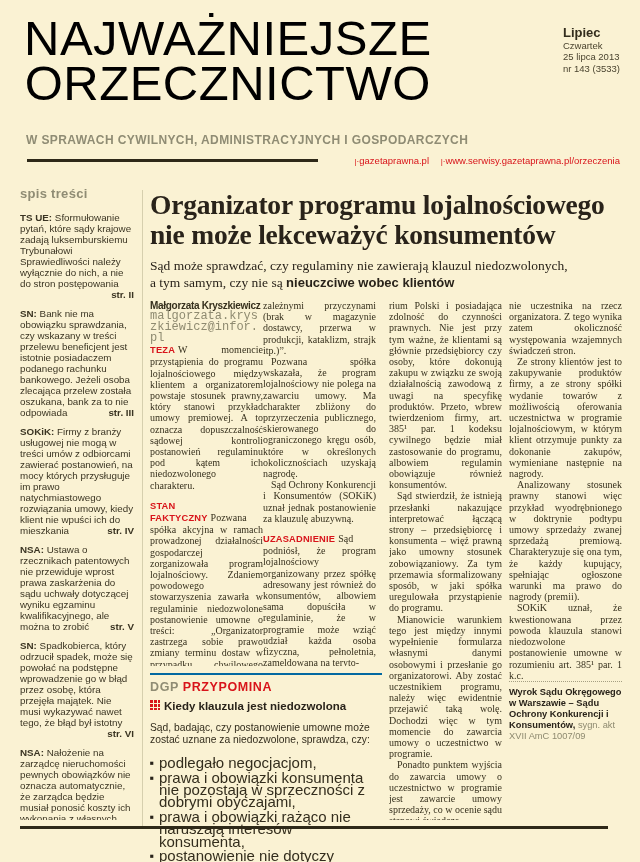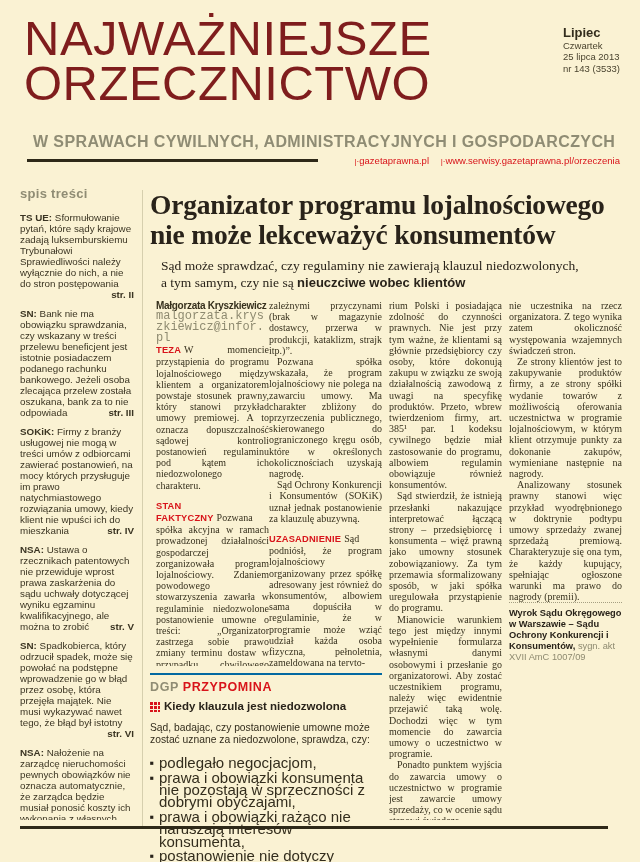--- a/index.html
+++ b/index.html
@@ -6,69 +6,69 @@
   body{
     position:relative;width:640px;height:862px;overflow:hidden;
     background:#faf2d3;color:#332d1d;
     font-family:"Liberation Sans",sans-serif;
     -webkit-font-smoothing:antialiased;
   }
   
   .masthead-title{
     position:absolute;left:24px;top:16px;margin:0;
     font-size:49px;line-height:45px;font-weight:400;letter-spacing:.5px;
-    color:#7f1d1d;text-transform:uppercase;
+    color:#000000;text-transform:uppercase;text-align:center;
   }
   .issue-info{position:absolute;top:27px;right:20px;text-align:left;
     font-size:9.5px;line-height:11.5px;color:#4a442f}
   .issue-info .month{font-size:13px;font-weight:bold;color:#332d1d;margin-bottom:1px}
-  .banner{position:absolute;left:33px;top:133px;font-size:16px;font-weight:bold;
+  .banner{position:absolute;left:26px;top:133px;font-size:12px;font-weight:bold;
     letter-spacing:.4px;color:#8f8c74}
   .mast-rule{position:absolute;left:27px;top:159px;width:291px;height:3px;background:#2e2918}
   .links{position:absolute;top:155px;right:20px;font-size:9.5px;color:#d8141a;white-space:nowrap}
   .links a{color:#d8141a;text-decoration:none;margin-left:9px;cursor:pointer}
   .links a::before{content:"|\00B7 ";font-size:8px}
   
   .toc{position:absolute;left:20px;top:188px;width:114px;height:632px;overflow:hidden;
     font-size:9.8px;line-height:11px;color:#3a3422}
   .toc h3{margin:0 0 13px;font-size:13px;font-weight:bold;letter-spacing:.3px;color:#8f8c74}
   .toc-item{margin:0 0 8px;overflow:hidden}
   .toc-label{font-weight:bold}
   .pageref{float:right;font-weight:bold}
   .divider-v{position:absolute;left:142px;top:190px;width:1px;height:636px;background:#d6cfae}
   
   .article{position:absolute;left:150px;top:190px;width:472px}
   .headline{margin:0;font-family:"Liberation Serif",serif;font-weight:bold;
     font-size:27.5px;line-height:30px;letter-spacing:-.2px;color:#29231a}
-  .subtitle{margin:7px 11px 0;font-family:"Liberation Serif",serif;font-size:13.5px;
+  .subtitle{margin:7px 0 0;font-family:"Liberation Serif",serif;font-size:13.5px;
     line-height:17px;color:#29231a}
   .subtitle b{font-family:"Liberation Sans",sans-serif;font-size:13px}
   .columns{margin-top:9px;display:flex;justify-content:space-between}
   .left-group{width:232px}
-  .cols2{display:flex;justify-content:flex-end;height:366px;overflow:hidden}
+  .cols2{display:flex;justify-content:flex-start;height:366px;overflow:hidden}
   .bodycol{width:113px;font-family:"Liberation Serif",serif;font-size:10px;
     line-height:11.2px;text-align:justify;color:#36301d}
   .bodycol p{margin:0}
   .bodycol p.ind{text-indent:8px}
   .bodycol p.gap{margin-top:9px}
   .col3{height:520px;overflow:hidden}
   .lbl{font-family:"Liberation Sans",sans-serif;font-weight:bold;color:#d8141a;
     font-size:9.3px;letter-spacing:.2px;margin-right:3px}
   .byline{font-size:10px;font-weight:bold;letter-spacing:-.3px;white-space:nowrap;
     font-family:"Liberation Sans",sans-serif;text-align:left}
   .byline-email{font-family:Liberation Mono, monospace;font-size:12px;line-height:11px;
     color:#8e8a70;word-break:break-all;text-align:left;margin-bottom:8px}
   
   .dgp-box{margin-top:7px;border-top:2px solid #0369a1;padding-top:5px;
     font-family:"Liberation Sans",sans-serif;text-align:left}
   .dgp-kicker{font-size:12.5px;font-weight:bold;letter-spacing:.6px}
   .dgp-kicker .gray{color:#8f8c74}
   .dgp-kicker .red{color:#d8141a}
   .dgp-title{margin-top:6px;font-size:11.5px;font-weight:bold;color:#29231a;
-    display:flex;align-items:flex-end}
+    display:flex;align-items:flex-start}
   .grid-icon{flex:none;width:10px;height:10px;margin-right:4px;background-color:#d8141a;
     background-image:
       repeating-linear-gradient(to right,transparent 0 3px,#faf2d3 3px 4px),
       repeating-linear-gradient(to bottom,transparent 0 3px,#faf2d3 3px 4px)}
   .dgp-intro{margin-top:10px;font-size:10.3px;line-height:12.4px;color:#332d1d}
   .dgp-bullets{margin:3px 0 0;padding:0;list-style:none;font-size:15px;line-height:12.4px;color:#332d1d}
   .dgp-bullets li{position:relative;padding-left:9px;margin-top:2px}
   .dgp-bullets li::before{content:"■";position:absolute;left:0;top:0;font-size:6.5px;
     line-height:12.4px;color:#29231a}
   
@@ -179,19 +179,20 @@
       <p>rium Polski i posiadająca zdolność do czynności prawnych. Nie jest przy tym ważne, że klientami są głównie przedsiębiorcy czy osoby, które dokonują zakupu w związku ze swoją działalnością zawodową z uwagi na specyfikę produktów. Przeto, wbrew twierdzeniom firmy, art. 385¹ par. 1 kodeksu cywilnego będzie miał zastosowanie do programu, albowiem regulamin obowiązuje również konsumentów.</p>
       <p class="ind">Sąd stwierdził, że istnieją przesłanki nakazujące interpretować łączącą strony – przedsiębiorcę i konsumenta – więź prawną jako umowny stosunek zobowiązaniowy. Za tym przemawia sformalizowany sposób, w jaki spółka uregulowała przystąpienie do programu.</p>
       <p class="ind">Mianowicie warunkiem tego jest między innymi wypełnienie formularza własnymi danymi osobowymi i przesłanie go organizatorowi. Aby zostać uczestnikiem programu, należy więc ewidentnie przejawić taką wolę. Dochodzi więc w tym momencie do zawarcia umowy o uczestnictwo w programie.</p>
       <p class="ind">Ponadto punktem wyjścia do zawarcia umowy o uczestnictwo w programie jest zawarcie umowy sprzedaży, co w ocenie sądu stanowi świadcze-</p>
     </div>
 
     <div class="bodycol">
       <p>nie uczestnika na rzecz organizatora. Z tego wynika zatem okoliczność występowania wzajemnych świadczeń stron.</p>
       <p class="ind">Ze strony klientów jest to zakupywanie produktów firmy, a ze strony spółki wydanie towarów z możliwością oferowania uczestnictwa w programie lojalnościowym, w którym klient otrzymuje punkty za dokonanie zakupów, wymieniane następnie na nagrody.</p>
       <p class="ind">Analizowany stosunek prawny stanowi więc przykład wyodrębnionego w doktrynie podtypu umowy sprzedaży zwanej sprzedażą premiową. Charakteryzuje się ona tym, że każdy kupujący, spełniając ogłoszone warunki ma prawo do nagrody (premii).</p>
+      <p class="ind">SOKiK uznał, że kwestionowana przez powoda klauzula stanowi niedozwolone postanowienie umowne w rozumieniu art. 385¹ par. 1 k.c.</p>
       <p class="cite"><span>Wyrok Sądu Okręgowego w Warszawie – Sądu Ochrony Konkurencji i Konsumentów,</span> <span class="ref">sygn. akt XVII AmC 1007/09</span></p>
     </div>
 
   </div>
 </main>
 
 <div class="bottom-rule"></div>
 
 </body></html>

